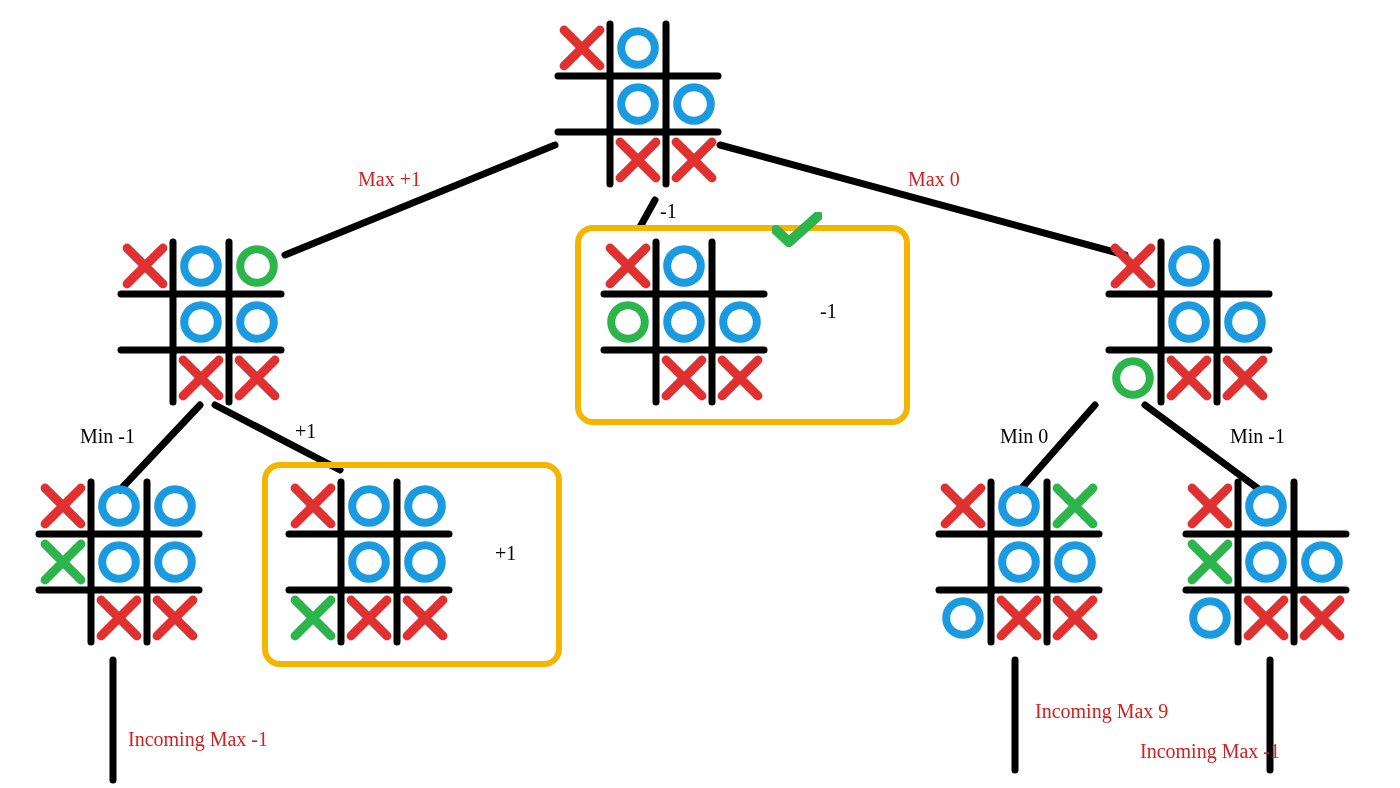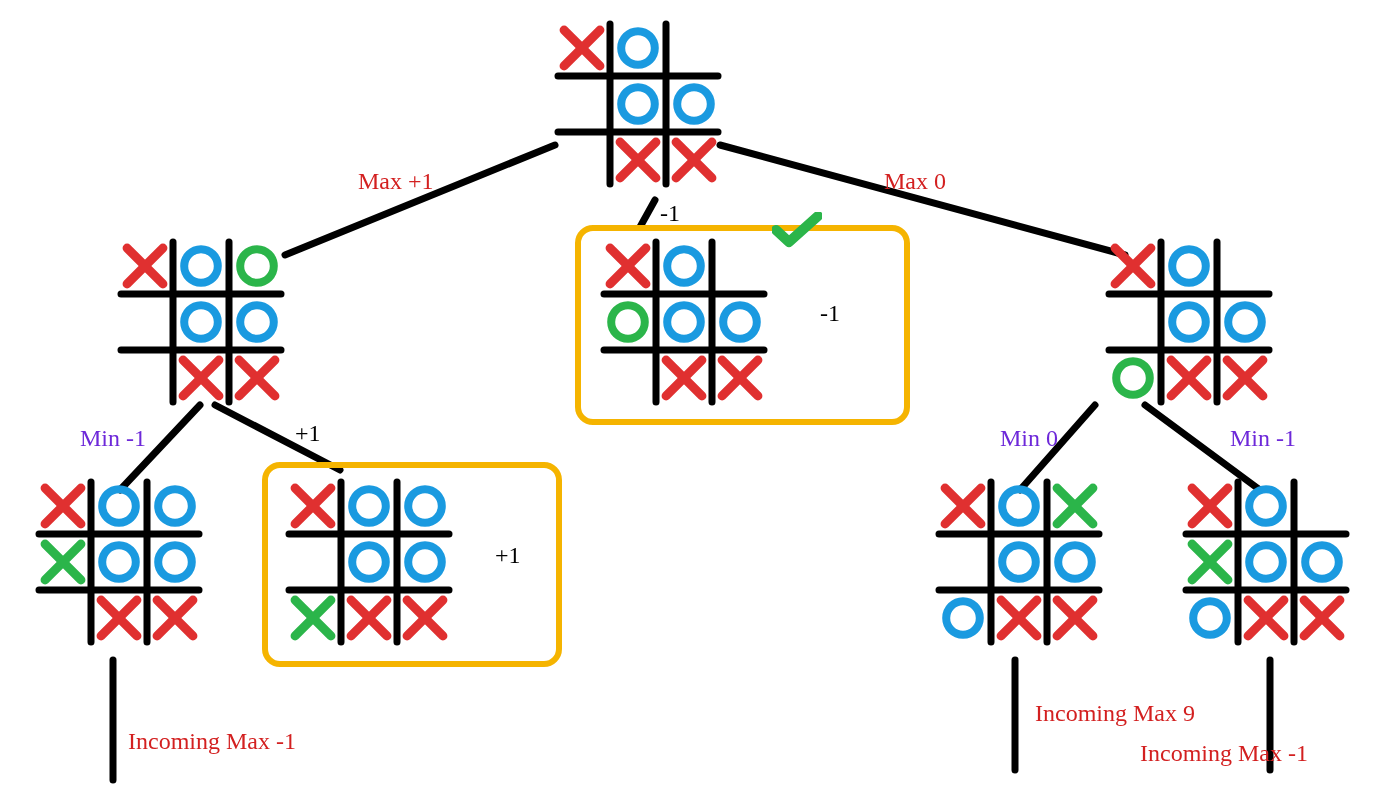--- a/index.html
+++ b/index.html
@@ -1,19 +1,19 @@
 <!DOCTYPE html>
 <html><head>
 <meta charset="utf-8">
 <style>
   html,body{margin:0;padding:0;width:1400px;height:788px;background:#fff;font-family:Georgia,'Times New Roman',serif;overflow:hidden}
   svg{display:block}
-  .lbl{position:absolute;font-size:24px;white-space:nowrap}
+  .lbl{position:absolute;font-size:20px;white-space:nowrap}
   .red{color:#d32020}
-  .blue{color:#6d28d9}
+  .blue{color:#000000}
   .black{color:#000}
   .ttt{position:absolute}
   .hl{position:absolute;border:6px solid #f5b400;border-radius:18px;box-sizing:border-box}
   .check{position:absolute}
 </style>
 </head>
 <body>
 
 <svg width="1400" height="788" style="position:absolute;left:0;top:0">
   <g stroke="#000" stroke-width="7" stroke-linecap="round" fill="none">
@@ -255,21 +255,21 @@
         <line x1="101.92" y1="122.08" x2="66.08" y2="157.92000000000002"></line>
       </g>
       <g stroke="#e03030" stroke-width="9" stroke-linecap="round">
         <line x1="122.08" y1="122.08" x2="157.92000000000002" y2="157.92000000000002"></line>
         <line x1="157.92000000000002" y1="122.08" x2="122.08" y2="157.92000000000002"></line>
       </g>
     </svg>
   </div>
 
 <div class="lbl red" style="left:358px;top:168px">Max +1</div>
-<div class="lbl red" style="left:884px;top:168px">Max 0</div>
+<div class="lbl red" style="left:908px;top:168px">Max 0</div>
 <div class="lbl black" style="left:660px;top:200px">-1</div>
 <div class="lbl black" style="left:820px;top:300px">-1</div>
 <div class="lbl black" style="left:295px;top:420px">+1</div>
 <div class="lbl black" style="left:495px;top:542px">+1</div>
 <div class="lbl blue" style="left:80px;top:425px">Min -1</div>
 <div class="lbl blue" style="left:1000px;top:425px">Min 0</div>
 <div class="lbl blue" style="left:1230px;top:425px">Min -1</div>
 <div class="lbl red" style="left:128px;top:728px">Incoming Max -1</div>
 <div class="lbl red" style="left:1035px;top:700px">Incoming Max 9</div>
 <div class="lbl red" style="left:1140px;top:740px">Incoming Max -1</div>

